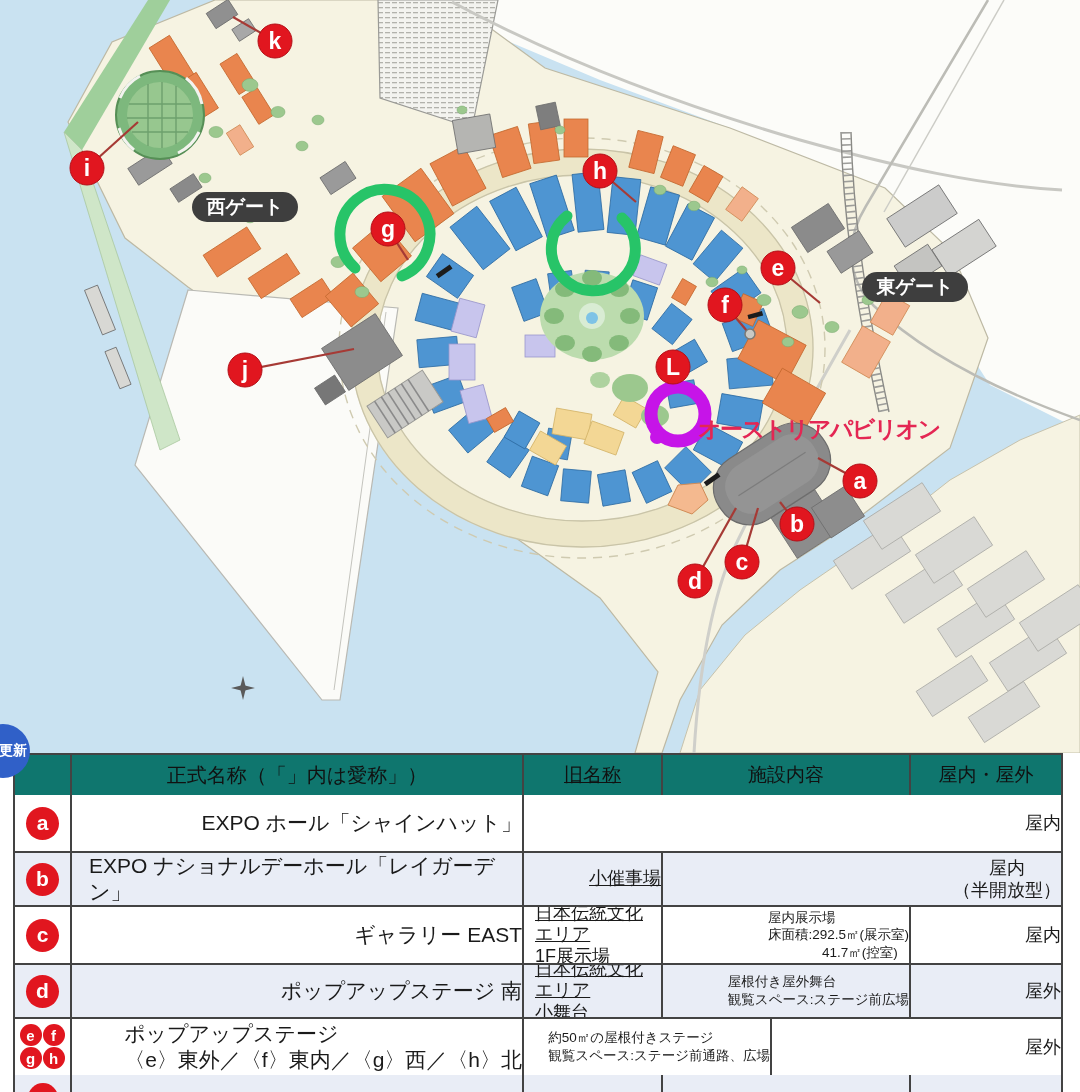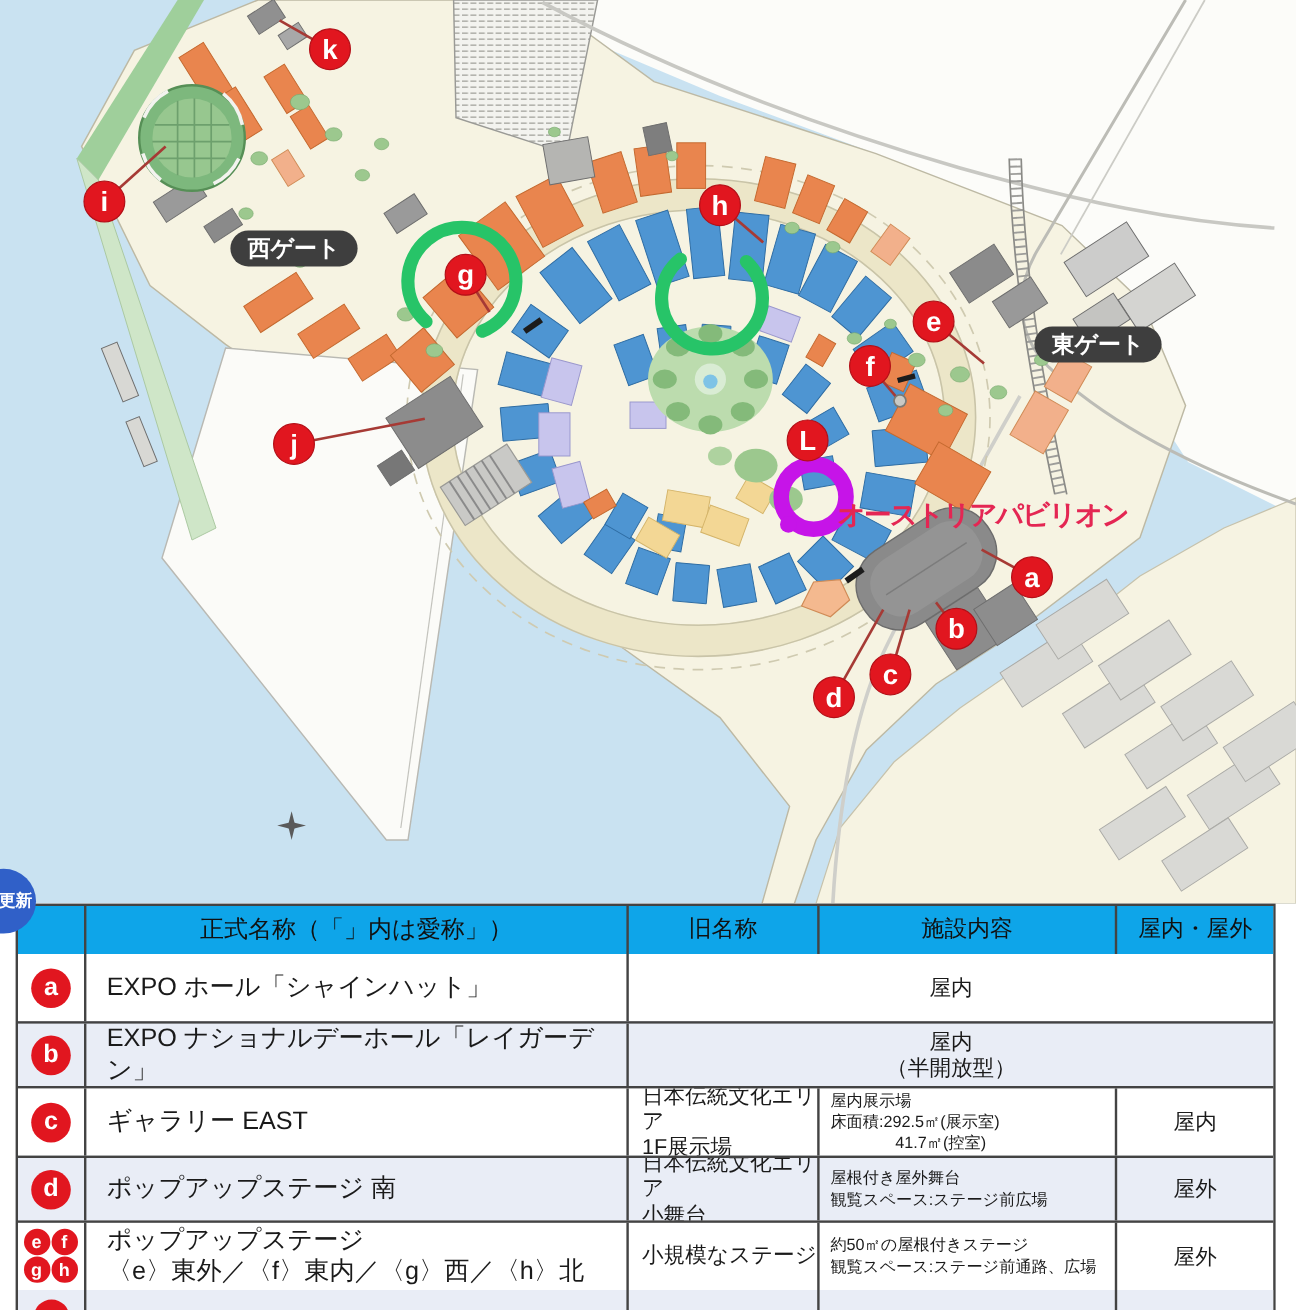--- a/index.html
+++ b/index.html
@@ -6,24 +6,24 @@
   body{width:1080px;height:1092px;overflow:hidden;background:#fff;
        font-family:"Liberation Sans","DejaVu Sans",sans-serif;}
   .page{position:relative;width:1080px;height:1092px;overflow:hidden;background:#fff;}
   .map-wrap{position:absolute;left:0;top:0;width:1080px;height:753px;}
   
   .tbl{position:absolute;left:13px;top:753px;width:1050px;border:2px solid #434343;
        background:#fff;box-sizing:border-box;}
   .trow{display:flex;box-sizing:border-box;}
   .trow + .trow{border-top:2px solid #434343;}
   .tcell{box-sizing:border-box;display:flex;align-items:center;overflow:hidden;}
-  .tcell + .tcell{border-left:2px solid #434343;}
+  .tcell + .tcell{border-left:2px solid #434343;justify-content:flex-end;}
   .c0{width:55px;justify-content:center;}
   .c1{width:452px;padding-left:17px;font-size:21px;color:#1a1a1a;line-height:1.25;}
-  .c2{width:159px;padding-left:11px;font-size:18px;color:#1a1a1a;line-height:1.2;}
+  .c2{width:139px;padding-left:11px;font-size:18px;color:#1a1a1a;line-height:1.2;text-decoration:underline;}
   .c3{width:248px;padding-left:9px;font-size:13.5px;color:#1a1a1a;line-height:1.3;}
   .c4{flex:1;justify-content:center;text-align:center;font-size:18px;color:#1a1a1a;line-height:1.25;}
   .thead .tcell{justify-content:center;padding-left:0;font-size:19px;color:#111;}
   .thead .c1{font-size:20px;}
   .shaded{background:#e9edf6;}
   .pre{white-space:pre-line;}
   .mkr{background:#e1161f;color:#fff;border-radius:50%;display:flex;align-items:center;
        justify-content:center;font-weight:bold;}
   .mkr-lg{width:33px;height:33px;font-size:21px;}
   .mkr-grid{display:grid;grid-template-columns:23px 23px;grid-template-rows:23px 23px;}
@@ -370,21 +370,21 @@
           </g>
           <g>
             <circle cx="673" cy="367" r="17" fill="#e1161f" stroke="#b30f17" stroke-width="1"></circle>
             <text x="673" y="375">L</text>
           </g>
         </g>
   </svg>
   </div>
 
   <div class="tbl">
-    <div class="trow thead" style="height:40px;background:#0ea5e9;">
+    <div class="trow thead" style="height:40px;background:#0f766e;">
       <div class="tcell c0"></div>
       <div class="tcell c1">正式名称（「」内は愛称」）</div>
       <div class="tcell c2">旧名称</div>
       <div class="tcell c3">施設内容</div>
       <div class="tcell c4">屋内・屋外</div>
     </div>
     <div id="tbody">
         <div class="trow" style="height: 56px;">
           <div class="tcell c0">
             <span class="mkr mkr-lg">a</span>
@@ -396,20 +396,23 @@
             <span class="pre">屋内</span>
           </div>
         </div>
         <div class="trow shaded" style="height: 54px;">
           <div class="tcell c0">
             <span class="mkr mkr-lg">b</span>
           </div>
           <div class="tcell c1">
             <span class="pre">EXPO ナショナルデーホール「レイガーデン」</span>
           </div>
+          <div class="tcell c2">
+            <span class="pre">小催事場</span>
+          </div>
           <div class="tcell c4">
             <span class="pre">屋内
 （半開放型）</span>
           </div>
         </div>
         <div class="trow" style="height: 58px;">
           <div class="tcell c0">
             <span class="mkr mkr-lg">c</span>
           </div>
           <div class="tcell c1">
@@ -453,23 +456,20 @@
               <span class="mkr mkr-sm">e</span>
               <span class="mkr mkr-sm">f</span>
               <span class="mkr mkr-sm">g</span>
               <span class="mkr mkr-sm">h</span>
             </span>
           </div>
           <div class="tcell c1">
             <span class="pre">ポップアップステージ
 〈e〉東外／〈f〉東内／〈g〉西／〈h〉北</span>
           </div>
-          <div class="tcell c2">
-            <span class="pre">小規模なステージ</span>
-          </div>
           <div class="tcell c3">
             <span class="pre">約50㎡の屋根付きステージ
 観覧スペース:ステージ前通路、広場</span>
           </div>
           <div class="tcell c4">
             <span class="pre">屋外</span>
           </div>
         </div>
       </div>
     <div class="trow shaded" style="height:20px;">

